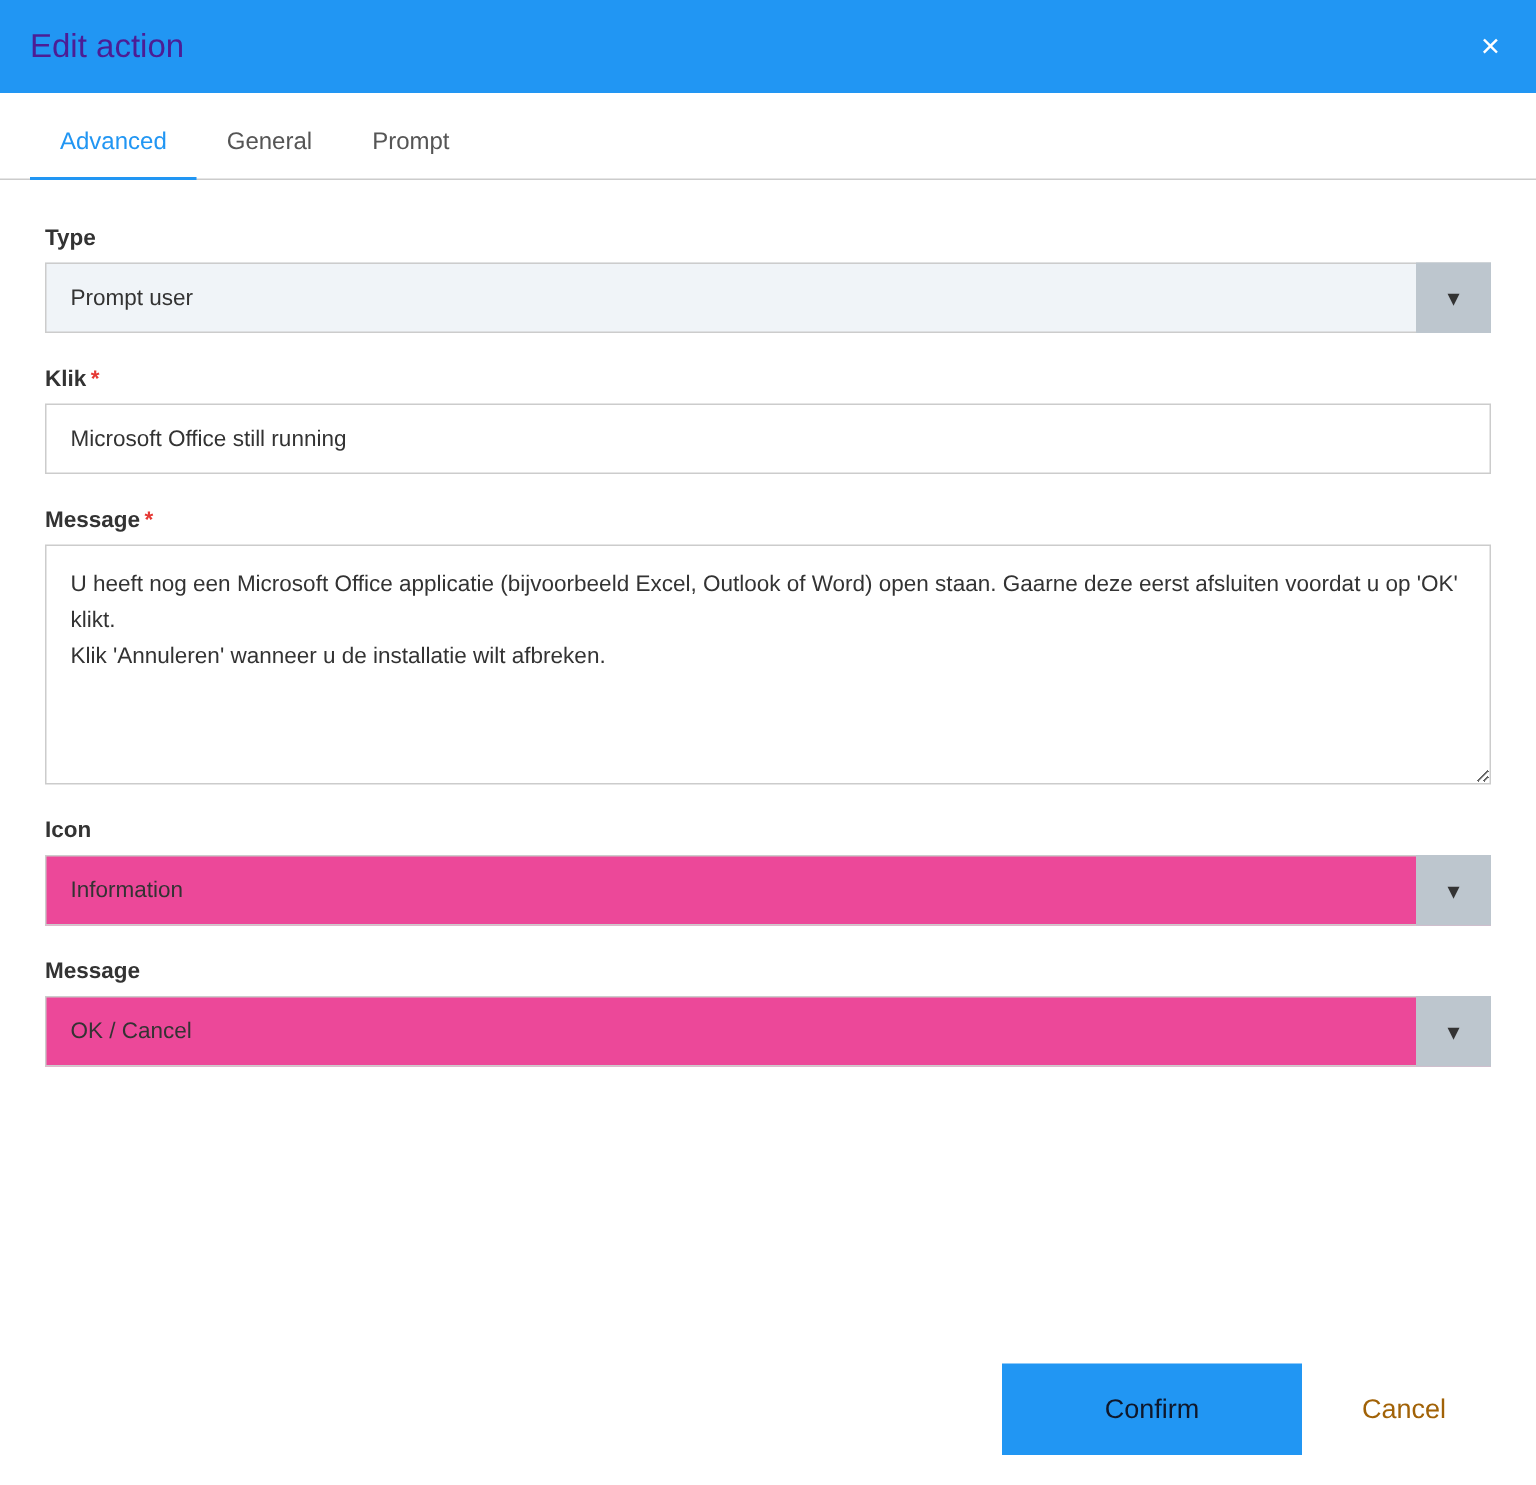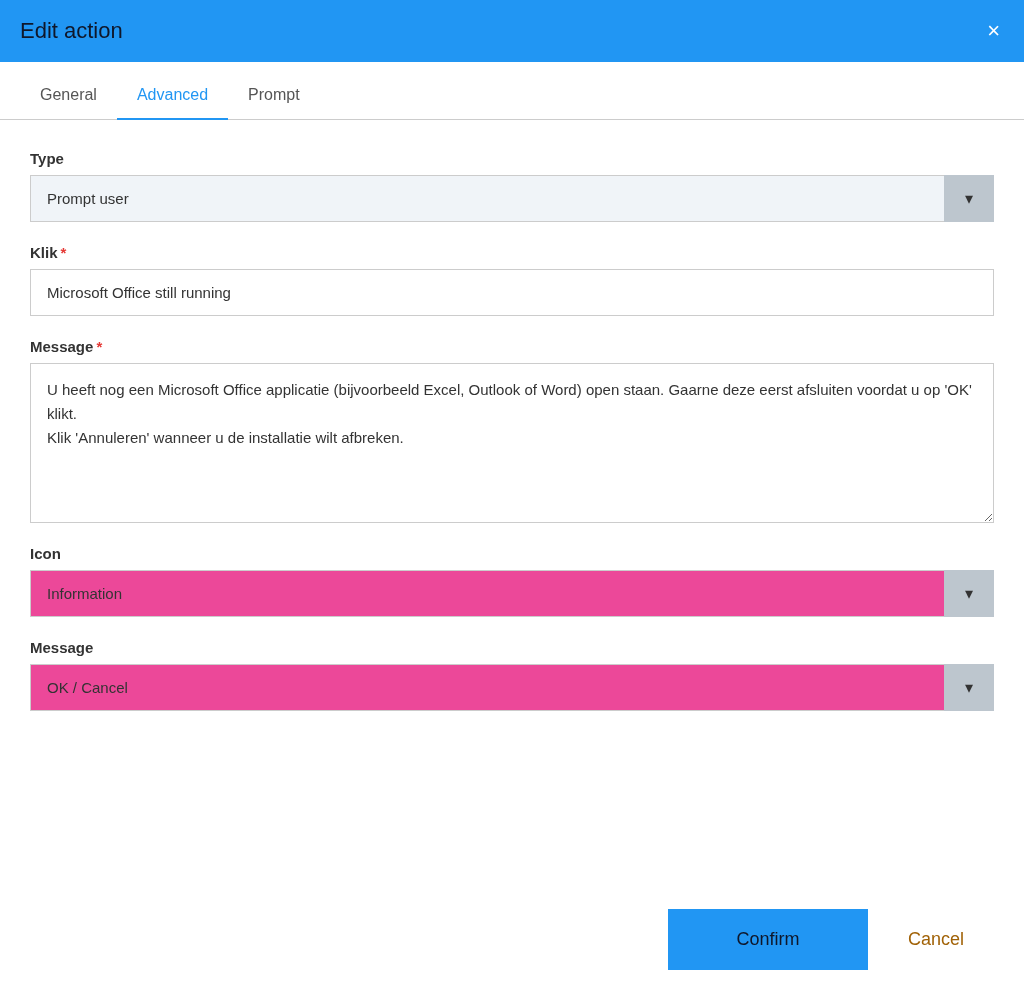--- a/index.html
+++ b/index.html
@@ -32,21 +32,21 @@
     .dialog-header {
       background: #2196F3;
       padding: 18px 20px;
       display: flex;
       align-items: center;
       justify-content: space-between;
       flex-shrink: 0;
     }
 
     .dialog-title {
-      color: #0f172a;
+      color: #4c1d95;
       font-size: 22px;
       font-weight: 400;
     }
 
     .close-btn {
       color: #ffffff;
       font-size: 22px;
       cursor: pointer;
       background: none;
       border: none;
@@ -196,25 +196,25 @@
 <body>
 
 <div class="dialog">
 
   <div class="dialog-header">
     <span class="dialog-title">Edit action</span>
     <button class="close-btn">×</button>
   </div>
 
   <div class="dialog-tabs">
+    <div class="tab active">
+      <span>Advanced</span>
+    </div>
     <div class="tab">
       <span>General</span>
-    </div>
-    <div class="tab active">
-      <span>Advanced</span>
     </div>
     <div class="tab">
       <span>Prompt</span>
     </div>
   </div>
 
   <div class="dialog-body">
 
     <div class="form-group">
       <label class="form-label">Type</label>

